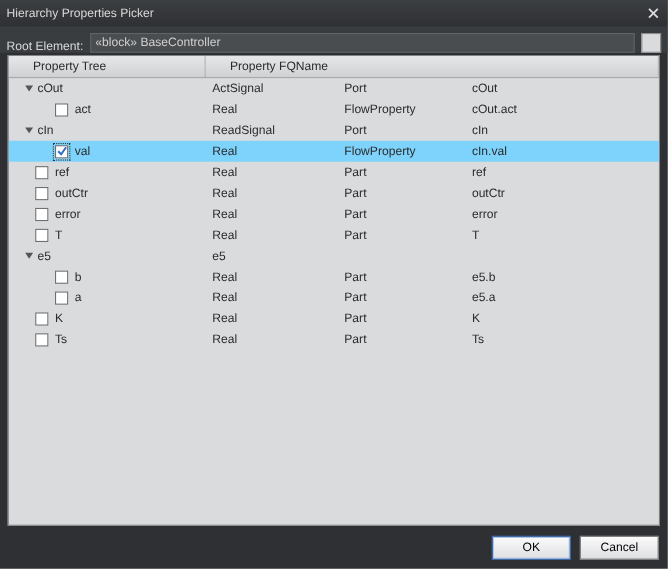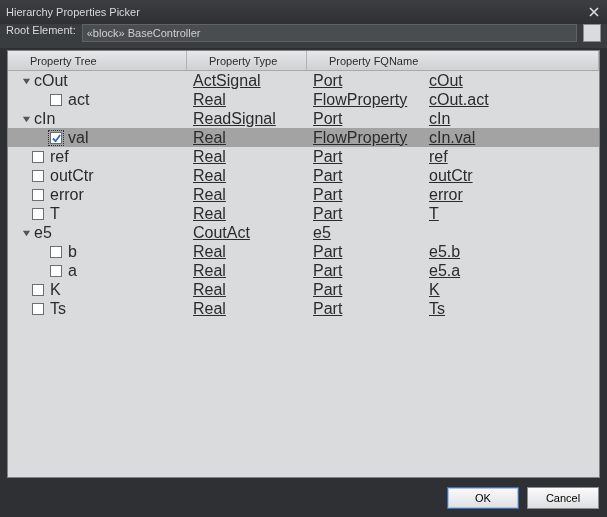--- a/index.html
+++ b/index.html
@@ -20,21 +20,21 @@
   }
   .titlebar .title { flex:1; }
   .titlebar .close {
     width:14px; height:14px;
     display:flex; align-items:center; justify-content:center;
     color:#ddd; cursor:pointer;
   }
   .rootrow {
     height:24px;
     background:#3a3d40;
-    display:flex; align-items:flex-start;
+    display:flex; align-items:flex-end;
     padding:0 6px; gap:6px;
     color:#d8d8d8;
   }
   .rootrow input {
     flex:1;
     height:18px;
     background:#4a4d50;
     border:1px solid #606366;
     color:#cfcfcf;
     font-size:11px;
@@ -65,26 +65,26 @@
   .header > div {
     border-right:1px solid #b2b3b5;
     display:flex; align-items:center;
     padding:0 22px;
   }
   .col1 { width:179px; }
   .col2 { width:120px; }
   .col3 { width:116px; }
   .col4 { flex:1; }
   .row {
-    display:flex; height:19px; align-items:flex-end;
-    font-size:16px;
+    display:flex; height:19px; align-items:center;
+    font-size:11px;
     color:#2b2b2b;
   }
-  .row.selected { background:#a3a3a3; }
-  .cell { display:flex; align-items:center; padding:0 6px; height:100%;text-decoration:underline; }
+  .row.selected { background:#7dd3fc; }
+  .cell { display:flex; align-items:center; padding:0 6px; height:100%; }
   .cellTree { width:179px; display:flex; align-items:center; gap:0; padding:0; }
   .cellTree .indent { display:inline-block; }
   .tw {
     width:12px; height:12px;
     display:flex; align-items:center; justify-content:center;
     cursor:pointer;
   }
   .tw svg { width:9px; height:9px; fill:#555; }
   .cb {
     width:12px; height:12px;
@@ -127,21 +127,20 @@
 
 <div class="rootrow">
   <span>Root Element:</span>
   <input type="text" value="«block» BaseController" style="">
   <span class="browse">...</span>
 </div>
 
 <div class="panel">
   <div class="header">
     <div class="col1">Property Tree</div>
-    <div class="col2">Property Type</div>
     <div class="col4">Property FQName</div>
   </div>
   <div id="rows">
       <div class="row">
         <div class="cellTree">
           <span class="indent" style="width: 12px;"></span>
           <span class="tw">
             <svg viewBox="0 0 10 10">
               <path d="M1 2 L9 2 L5 8 Z"></path>
             </svg>
@@ -239,21 +238,20 @@
       <div class="row">
         <div class="cellTree">
           <span class="indent" style="width: 12px;"></span>
           <span class="tw">
             <svg viewBox="0 0 10 10">
               <path d="M1 2 L9 2 L5 8 Z"></path>
             </svg>
           </span>
           <span class="nodeName">e5</span>
         </div>
-        <div class="cell col2">CoutAct</div>
         <div class="cell col4">e5</div>
       </div>
       <div class="row">
         <div class="cellTree">
           <span class="indent" style="width: 30px;"></span>
           <span class="indent" style="width: 12px;"></span>
           <span class="cb"></span>
           <span class="nodeName">b</span>
         </div>
         <div class="cell col2">Real</div>

